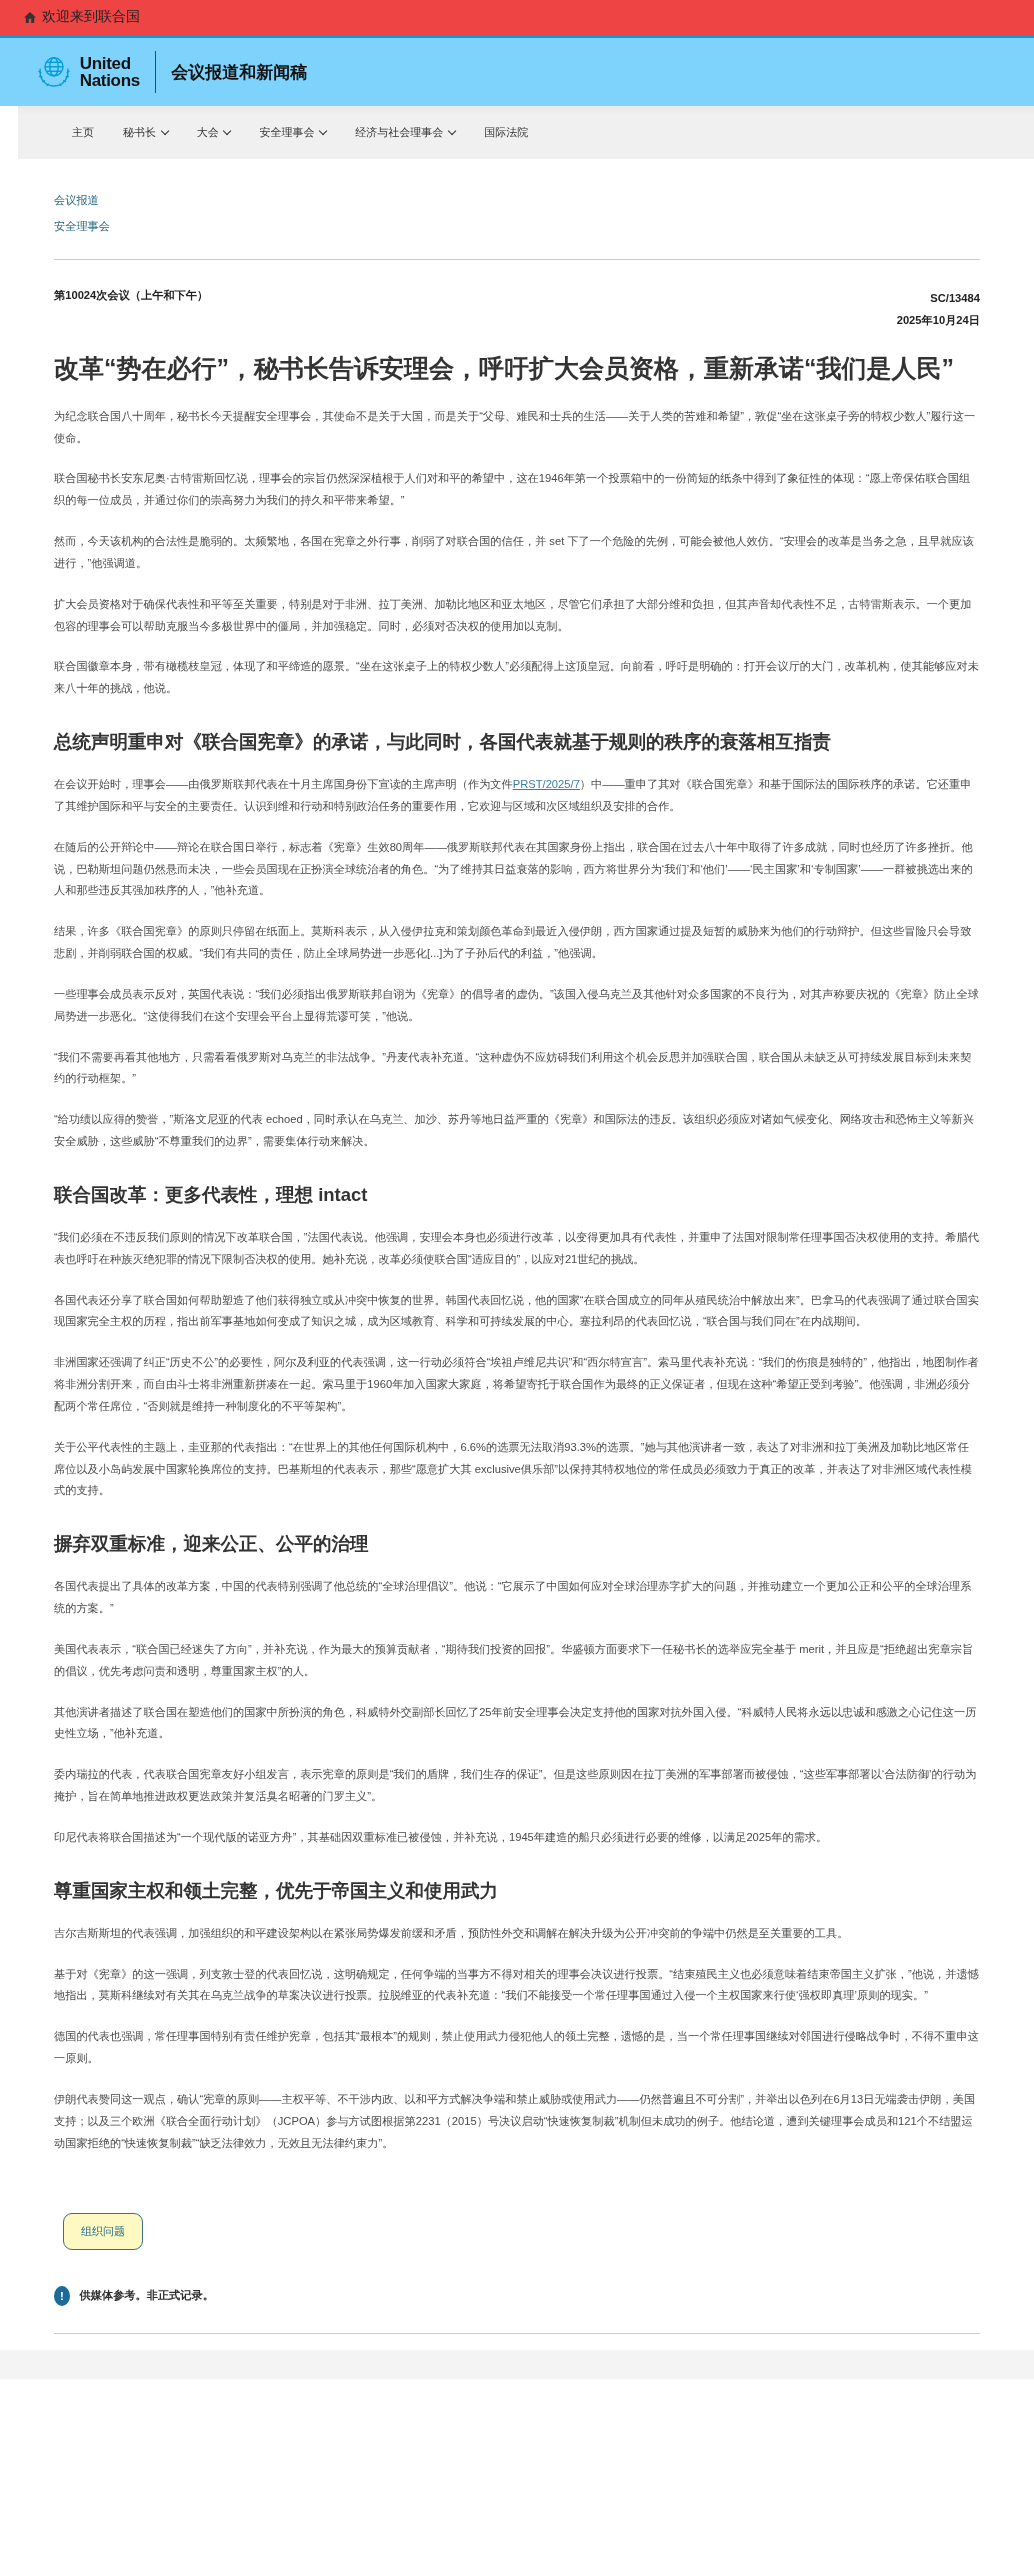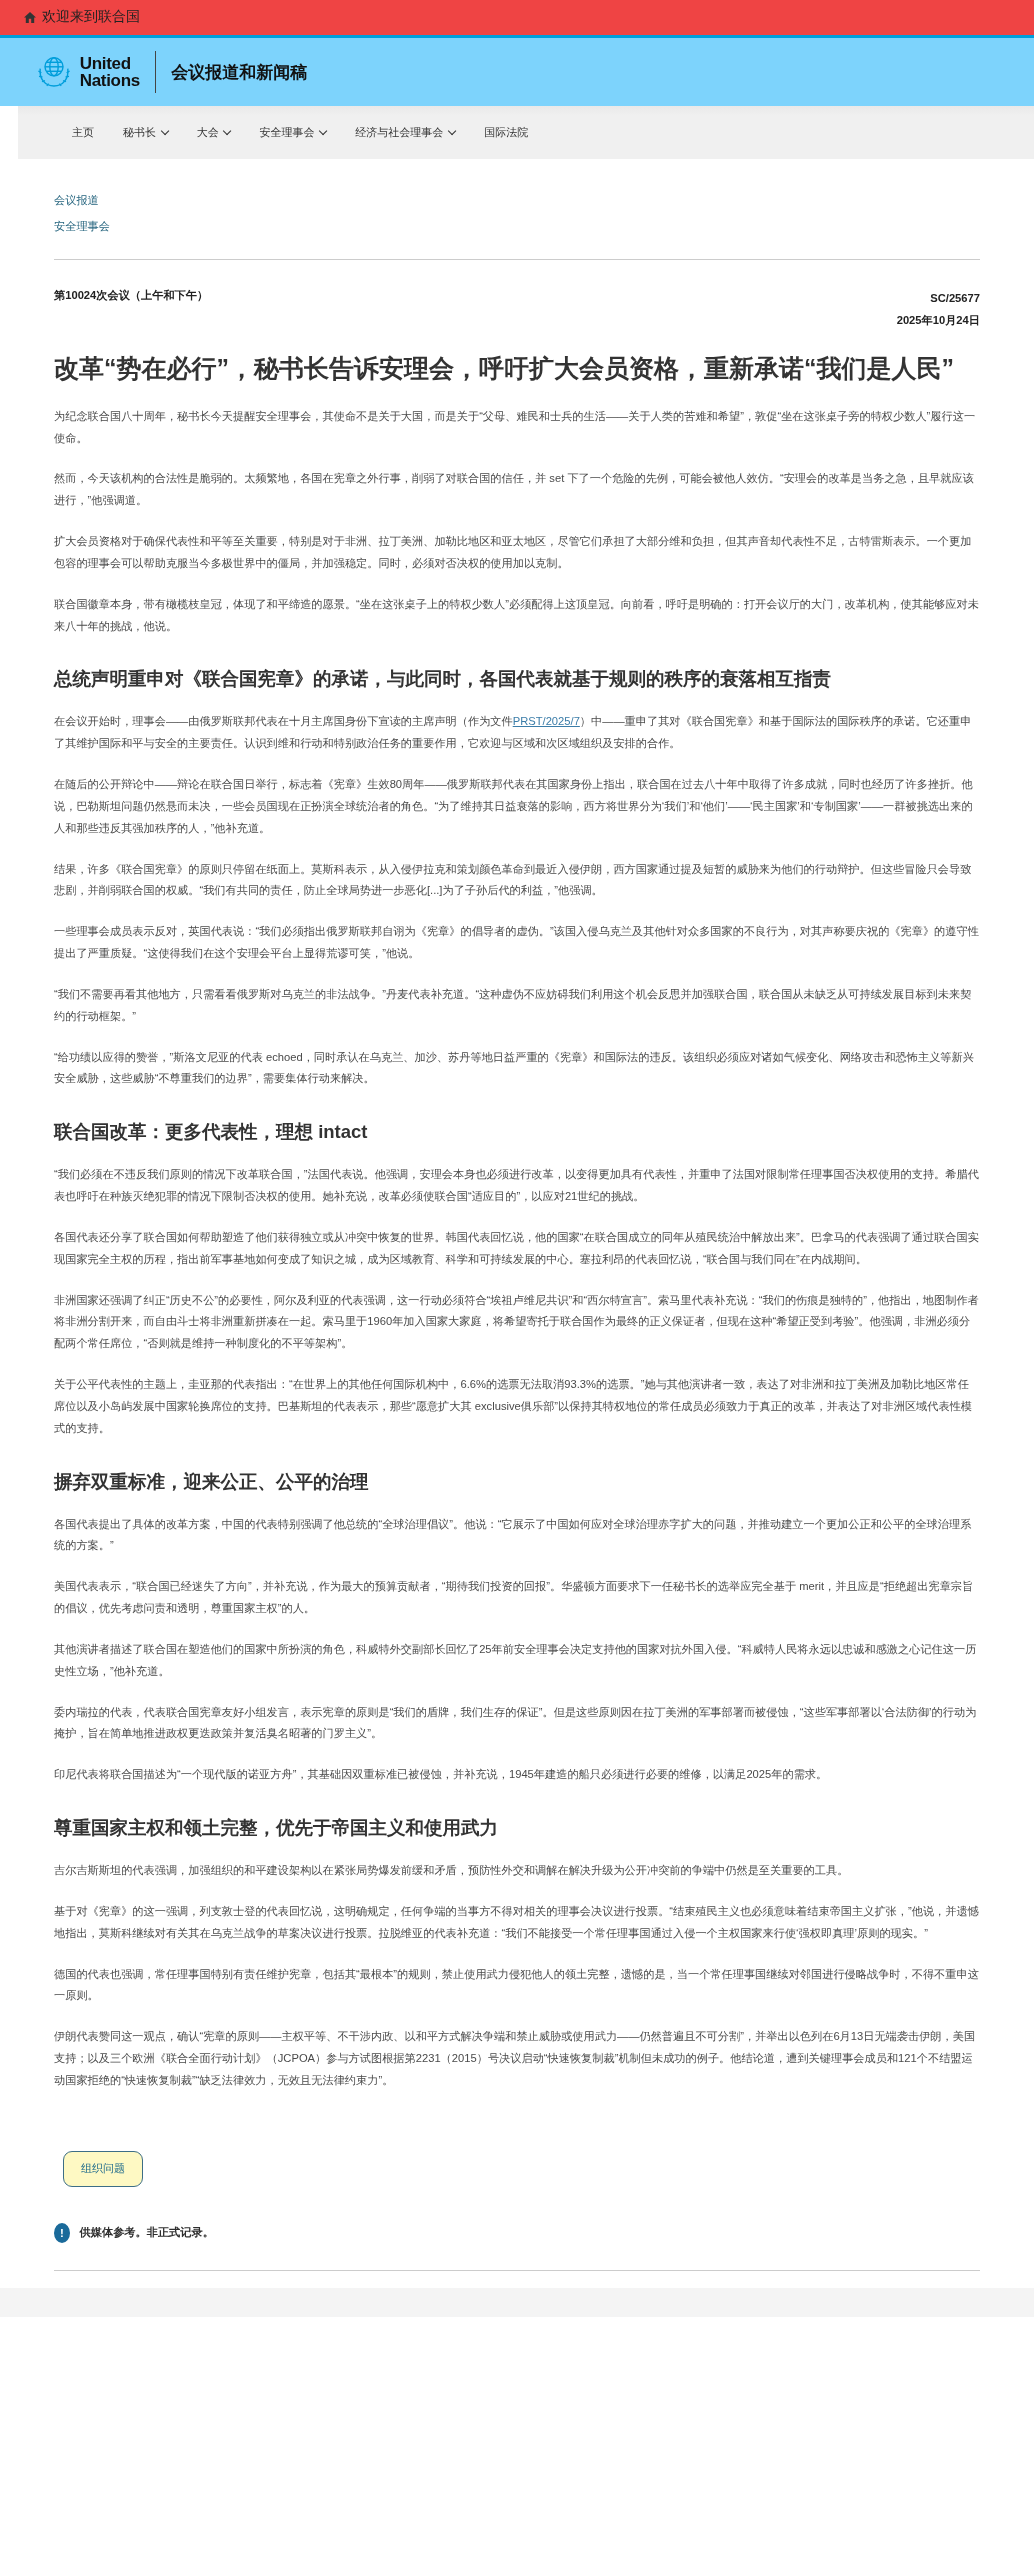--- a/index.html
+++ b/index.html
@@ -124,37 +124,38 @@
   <div class="breadcrumbs" id="breadcrumbs">
       <a>会议报道</a>
       <a>安全理事会</a>
     </div>
 
   <hr class="rule">
 
   <div class="meta">
     <div>第10024次会议（上午和下午）</div>
     <div class="meta-right">
-      <div>SC/25677</div>
+      <div>SC/13484</div>
       <div>2025年10月24日</div>
     </div>
   </div>
 
   <article class="article">
     <h1 class="title">改革“势在必行”，秘书长告诉安理会，呼吁扩大会员资格，重新承诺“我们是人民”</h1>
     <div id="article-blocks">
         <p class="body">为纪念联合国八十周年，秘书长今天提醒安全理事会，其使命不是关于大国，而是关于“父母、难民和士兵的生活——关于人类的苦难和希望”，敦促“坐在这张桌子旁的特权少数人”履行这一使命。</p>
+        <p class="body">联合国秘书长安东尼奥·古特雷斯回忆说，理事会的宗旨仍然深深植根于人们对和平的希望中，这在1946年第一个投票箱中的一份简短的纸条中得到了象征性的体现：“愿上帝保佑联合国组织的每一位成员，并通过你们的崇高努力为我们的持久和平带来希望。”</p>
         <p class="body">然而，今天该机构的合法性是脆弱的。太频繁地，各国在宪章之外行事，削弱了对联合国的信任，并 set 下了一个危险的先例，可能会被他人效仿。“安理会的改革是当务之急，且早就应该进行，”他强调道。</p>
         <p class="body">扩大会员资格对于确保代表性和平等至关重要，特别是对于非洲、拉丁美洲、加勒比地区和亚太地区，尽管它们承担了大部分维和负担，但其声音却代表性不足，古特雷斯表示。一个更加包容的理事会可以帮助克服当今多极世界中的僵局，并加强稳定。同时，必须对否决权的使用加以克制。</p>
         <p class="body">联合国徽章本身，带有橄榄枝皇冠，体现了和平缔造的愿景。“坐在这张桌子上的特权少数人”必须配得上这顶皇冠。向前看，呼吁是明确的：打开会议厅的大门，改革机构，使其能够应对未来八十年的挑战，他说。</p>
         <h2>总统声明重申对《联合国宪章》的承诺，与此同时，各国代表就基于规则的秩序的衰落相互指责</h2>
         <p class="body">在会议开始时，理事会——由俄罗斯联邦代表在十月主席国身份下宣读的主席声明（作为文件<a class="doc-link">PRST/2025/7</a>）中——重申了其对《联合国宪章》和基于国际法的国际秩序的承诺。它还重申了其维护国际和平与安全的主要责任。认识到维和行动和特别政治任务的重要作用，它欢迎与区域和次区域组织及安排的合作。</p>
         <p class="body">在随后的公开辩论中——辩论在联合国日举行，标志着《宪章》生效80周年——俄罗斯联邦代表在其国家身份上指出，联合国在过去八十年中取得了许多成就，同时也经历了许多挫折。他说，巴勒斯坦问题仍然悬而未决，一些会员国现在正扮演全球统治者的角色。“为了维持其日益衰落的影响，西方将世界分为‘我们’和‘他们’——‘民主国家’和‘专制国家’——一群被挑选出来的人和那些违反其强加秩序的人，”他补充道。</p>
         <p class="body">结果，许多《联合国宪章》的原则只停留在纸面上。莫斯科表示，从入侵伊拉克和策划颜色革命到最近入侵伊朗，西方国家通过提及短暂的威胁来为他们的行动辩护。但这些冒险只会导致悲剧，并削弱联合国的权威。“我们有共同的责任，防止全球局势进一步恶化[...]为了子孙后代的利益，”他强调。</p>
-        <p class="body">一些理事会成员表示反对，英国代表说：“我们必须指出俄罗斯联邦自诩为《宪章》的倡导者的虚伪。”该国入侵乌克兰及其他针对众多国家的不良行为，对其声称要庆祝的《宪章》的遵守性提出了严重质疑。“这使得我们在这个安理会平台上显得荒谬可笑，”他说。</p>
+        <p class="body">一些理事会成员表示反对，英国代表说：“我们必须指出俄罗斯联邦自诩为《宪章》的倡导者的虚伪。”该国入侵乌克兰及其他针对众多国家的不良行为，对其声称要庆祝的《宪章》防止全球局势进一步恶化。“这使得我们在这个安理会平台上显得荒谬可笑，”他说。</p>
         <p class="body">“我们不需要再看其他地方，只需看看俄罗斯对乌克兰的非法战争。”丹麦代表补充道。“这种虚伪不应妨碍我们利用这个机会反思并加强联合国，联合国从未缺乏从可持续发展目标到未来契约的行动框架。”</p>
         <p class="body">“给功绩以应得的赞誉，”斯洛文尼亚的代表 echoed，同时承认在乌克兰、加沙、苏丹等地日益严重的《宪章》和国际法的违反。该组织必须应对诸如气候变化、网络攻击和恐怖主义等新兴安全威胁，这些威胁“不尊重我们的边界”，需要集体行动来解决。</p>
         <h2>联合国改革：更多代表性，理想 intact</h2>
         <p class="body">“我们必须在不违反我们原则的情况下改革联合国，”法国代表说。他强调，安理会本身也必须进行改革，以变得更加具有代表性，并重申了法国对限制常任理事国否决权使用的支持。希腊代表也呼吁在种族灭绝犯罪的情况下限制否决权的使用。她补充说，改革必须使联合国“适应目的”，以应对21世纪的挑战。</p>
         <p class="body">各国代表还分享了联合国如何帮助塑造了他们获得独立或从冲突中恢复的世界。韩国代表回忆说，他的国家“在联合国成立的同年从殖民统治中解放出来”。巴拿马的代表强调了通过联合国实现国家完全主权的历程，指出前军事基地如何变成了知识之城，成为区域教育、科学和可持续发展的中心。塞拉利昂的代表回忆说，“联合国与我们同在”在内战期间。</p>
         <p class="body">非洲国家还强调了纠正“历史不公”的必要性，阿尔及利亚的代表强调，这一行动必须符合“埃祖卢维尼共识”和“西尔特宣言”。索马里代表补充说：“我们的伤痕是独特的”，他指出，地图制作者将非洲分割开来，而自由斗士将非洲重新拼凑在一起。索马里于1960年加入国家大家庭，将希望寄托于联合国作为最终的正义保证者，但现在这种“希望正受到考验”。他强调，非洲必须分配两个常任席位，“否则就是维持一种制度化的不平等架构”。</p>
         <p class="body">关于公平代表性的主题上，圭亚那的代表指出：“在世界上的其他任何国际机构中，6.6%的选票无法取消93.3%的选票。”她与其他演讲者一致，表达了对非洲和拉丁美洲及加勒比地区常任席位以及小岛屿发展中国家轮换席位的支持。巴基斯坦的代表表示，那些“愿意扩大其 exclusive俱乐部”以保持其特权地位的常任成员必须致力于真正的改革，并表达了对非洲区域代表性模式的支持。</p>
         <h2>摒弃双重标准，迎来公正、公平的治理</h2>
         <p class="body">各国代表提出了具体的改革方案，中国的代表特别强调了他总统的“全球治理倡议”。他说：“它展示了中国如何应对全球治理赤字扩大的问题，并推动建立一个更加公正和公平的全球治理系统的方案。”</p>
         <p class="body">美国代表表示，“联合国已经迷失了方向”，并补充说，作为最大的预算贡献者，“期待我们投资的回报”。华盛顿方面要求下一任秘书长的选举应完全基于 merit，并且应是“拒绝超出宪章宗旨的倡议，优先考虑问责和透明，尊重国家主权”的人。</p>

